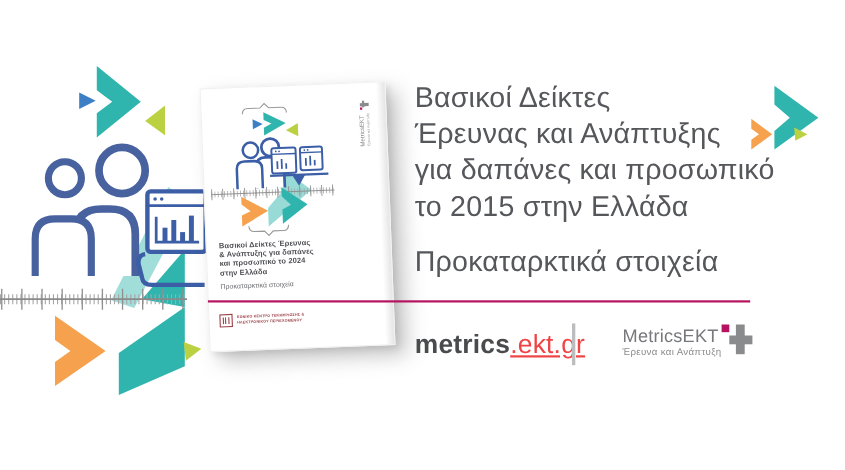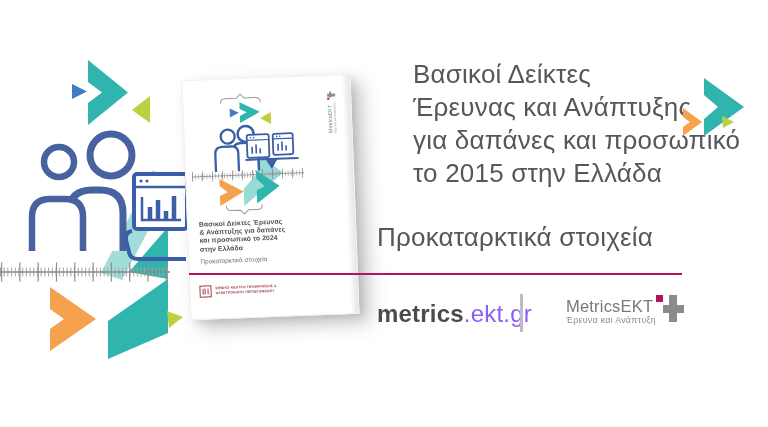--- a/index.html
+++ b/index.html
@@ -33,30 +33,30 @@
   .pub-row{position:absolute;left:9px;top:205px;display:flex;gap:4px;align-items:flex-start;}
   .pub-mark{width:10px;height:10px;border:1.2px solid #9c3f46;position:relative;flex:0 0 auto;}
   .pub-mark i{position:absolute;top:1.5px;width:1px;height:6px;background:#9c3f46;}
   .pub-mark i:nth-child(1){left:2px;} .pub-mark i:nth-child(2){left:4.3px;} .pub-mark i:nth-child(3){left:6.6px;}
   .pub-text{font-size:3.4px;line-height:4.6px;color:#9c3f46;font-weight:700;letter-spacing:.15px;padding-top:1px;}
 
   
   .rule-crimson{position:absolute;left:189px;top:273px;width:493px;height:2.2px;background:#b5135f;z-index:3;}
 
   
-  .headline{position:absolute;left:377px;top:58px;z-index:4;color:#56575b;
-            font-size:26px;line-height:33px;font-weight:400;letter-spacing:.2px;margin-left:36px;}
+  .headline{position:absolute;left:377px;top:72px;z-index:4;color:#56575b;
+            font-size:26px;line-height:33px;font-weight:400;letter-spacing:.2px;}
   .subheadline{position:absolute;left:377px;top:221px;z-index:4;color:#56575b;
             font-size:26px;line-height:33px;font-weight:400;letter-spacing:.2px;}
   .headline-chevron-svg{position:absolute;left:678px;top:72px;width:72px;height:72px;z-index:4;}
 
   
   .site{position:absolute;left:377px;top:300px;z-index:4;font-size:24px;letter-spacing:.2px;}
   .site .b{font-weight:700;color:#4a4b4d;margin-top:48px;}
-  .site .r{font-weight:400;color:#8b5cf6;}
+  .site .r{font-weight:400;color:#ef4444;text-decoration:underline;}
   .divider{position:absolute;left:520px;top:294px;width:2.5px;height:38px;background:#bcbdbf;z-index:4;}
   .brand{position:absolute;left:566px;top:297px;z-index:4;display:flex;flex-direction:column;}
   .brand-name{font-size:16.5px;color:#77787b;line-height:18px;letter-spacing:.2px;}
   .brand-tag{font-size:8.8px;color:#8b8c8f;line-height:11px;letter-spacing:.3px;}
   .bigplus{position:absolute;left:656px;top:295px;width:28px;height:28px;z-index:4;}
   .bigplus .v{position:absolute;left:13px;top:0;width:8px;height:27px;background:#8a8b8d;}
   .bigplus .h{position:absolute;left:7px;top:9.5px;width:21px;height:8px;background:#8a8b8d;}
   .bigplus .sq{position:absolute;left:0;top:0;width:7px;height:7px;background:#b5135f;}
 </style>
 </head>

